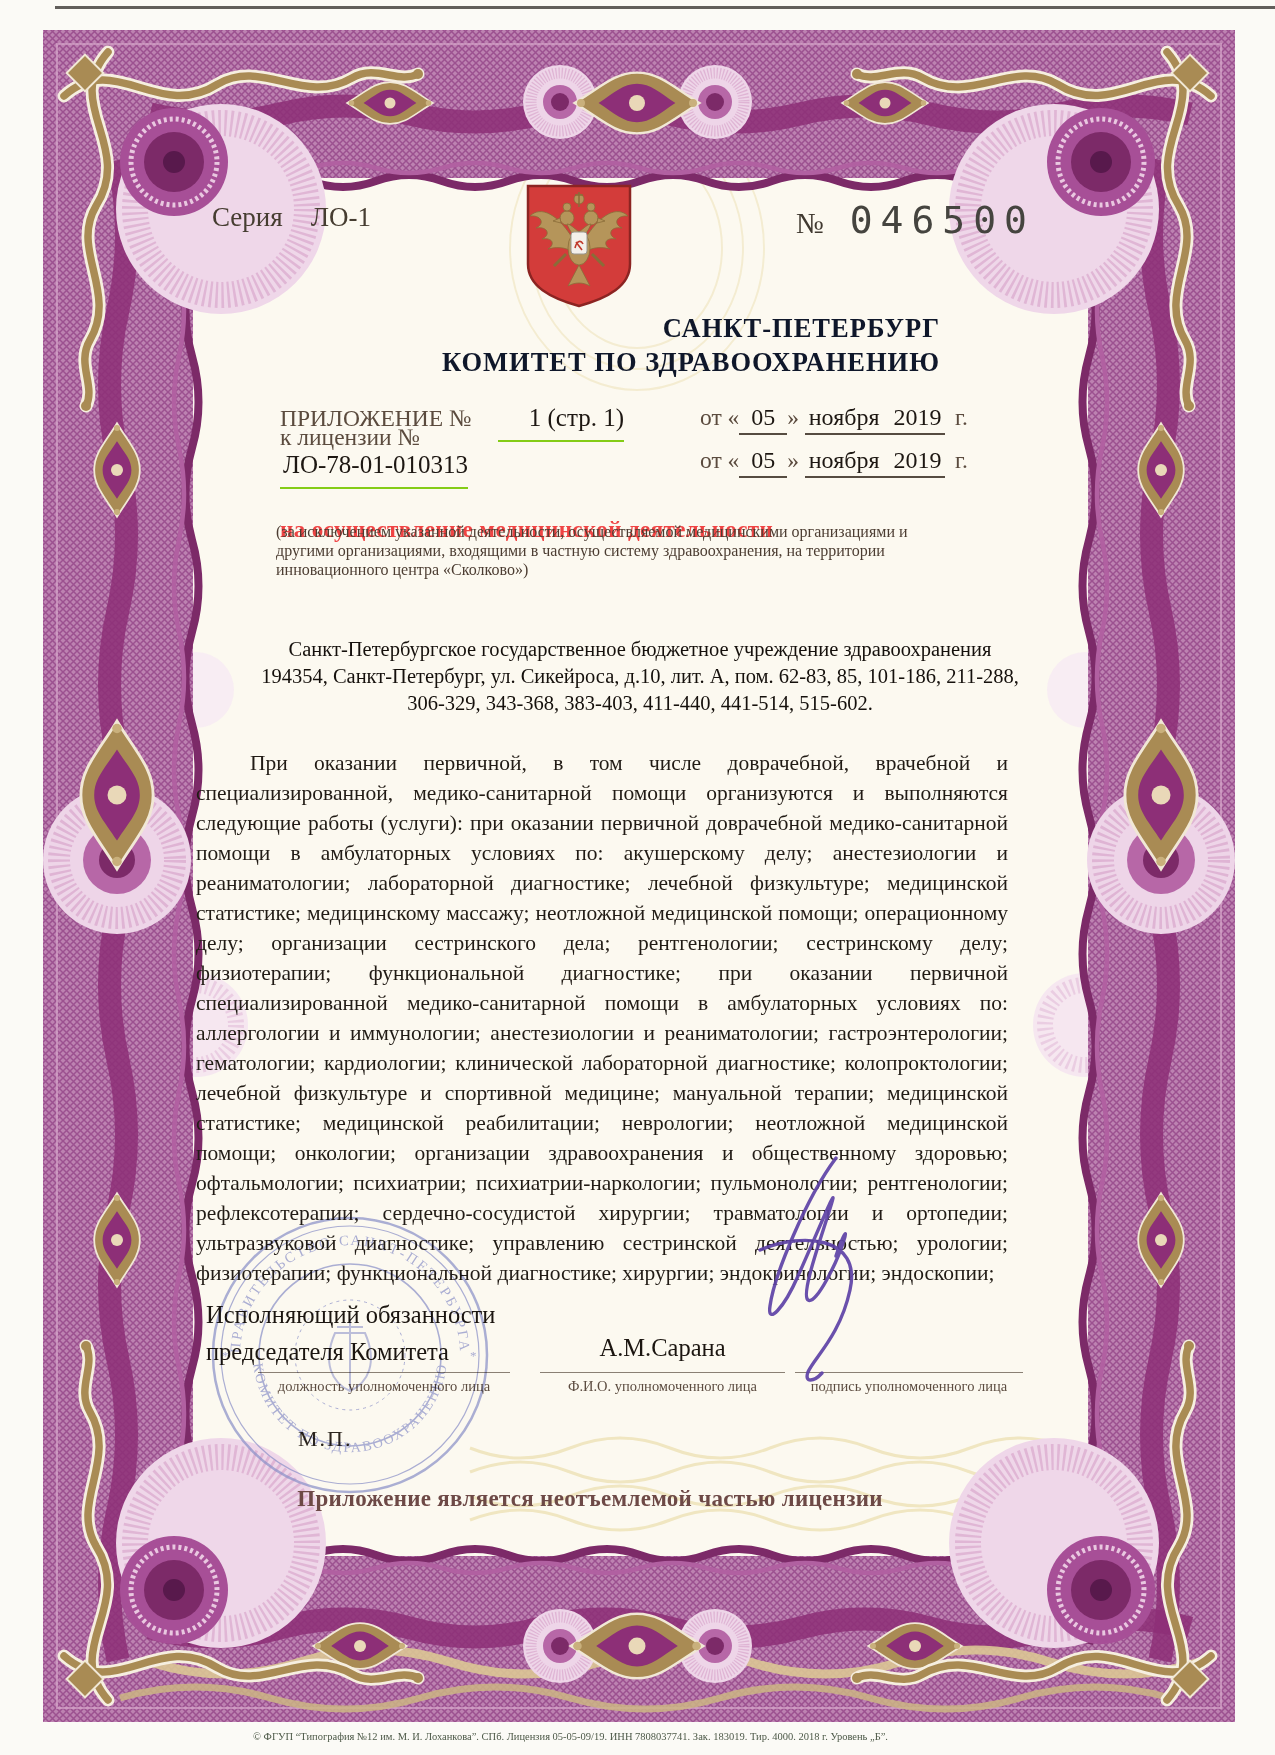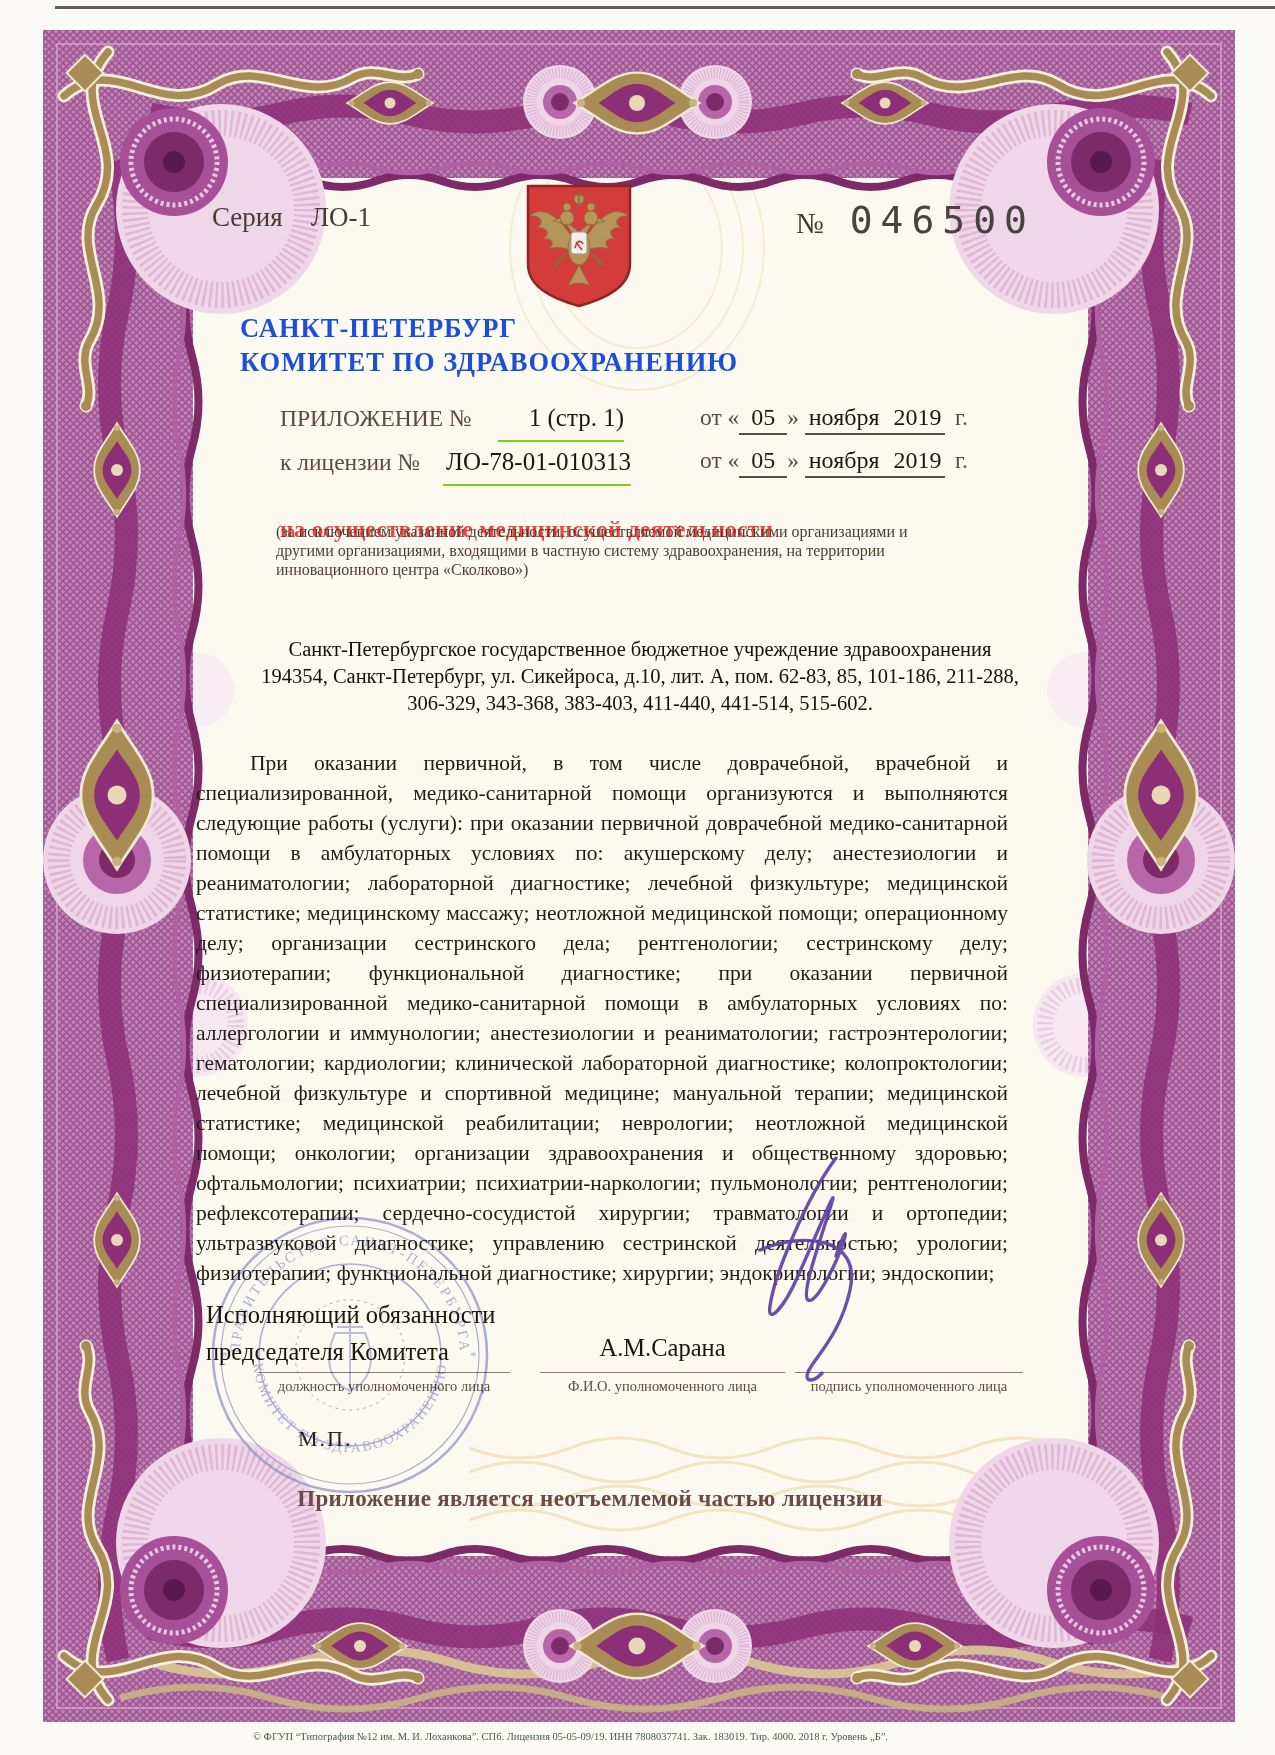--- a/index.html
+++ b/index.html
@@ -12,26 +12,26 @@
   .l-border{z-index:3;}
   .l-text{position:absolute;inset:0;z-index:4;}
   .l-text > *{position:absolute;}
   .scanline{position:absolute;top:6px;left:55px;width:1220px;height:3px;background:#45423f;opacity:.85;z-index:7;}
 
   .series{left:212px;top:202px;display:flex;gap:28px;font-size:27px;color:#463d31;}
   .num{left:796px;top:198px;display:flex;align-items:baseline;gap:26px;}
   .num .no{font-size:29px;color:#403930;}
   .num .digits{font-family:"DejaVu Sans Mono",monospace;font-size:38px;letter-spacing:8px;color:#45443f;}
 
-  .authority{left:240px;top:311px;width:700px;text-align:left;font-weight:bold;
-             font-size:26.5px;line-height:34px;color:#1d4ed8;letter-spacing:1px;}
+  .authority{left:240px;top:311px;width:700px;text-align:right;font-weight:bold;
+             font-size:26.5px;line-height:34px;color:#0f172a;letter-spacing:1px;}
 
   .formrow{display:flex;align-items:baseline;font-size:23.5px;color:#5b4b3e;white-space:nowrap;}
   .row1{left:280px;top:404px;}
-  .row2{left:280px;top:448px;}
+  .row2{left:280px;top:424px;flex-direction:column;}
   .row1 .lbl{width:218px;}
   .row2 .lbl{width:163px;}
   .fval{text-align:right;font-size:25px;color:#1d1712;border-bottom:2px solid #84cc16;padding-bottom:8px;}
   .row1 .fval{width:126px;}
   .row2 .fval{width:188px;}
   .dg{display:flex;align-items:baseline;font-size:23.5px;color:#5b4b3e;white-space:nowrap;}
   .dg1{left:700px;top:404px;}
   .dg2{left:700px;top:447px;}
   .dg .dday{width:48px;text-align:center;font-size:24px;color:#1d1712;border-bottom:2px solid #564c41;padding-bottom:2px;}
   .dg .dmon{width:140px;text-align:center;font-size:24px;color:#1d1712;border-bottom:2px solid #564c41;

